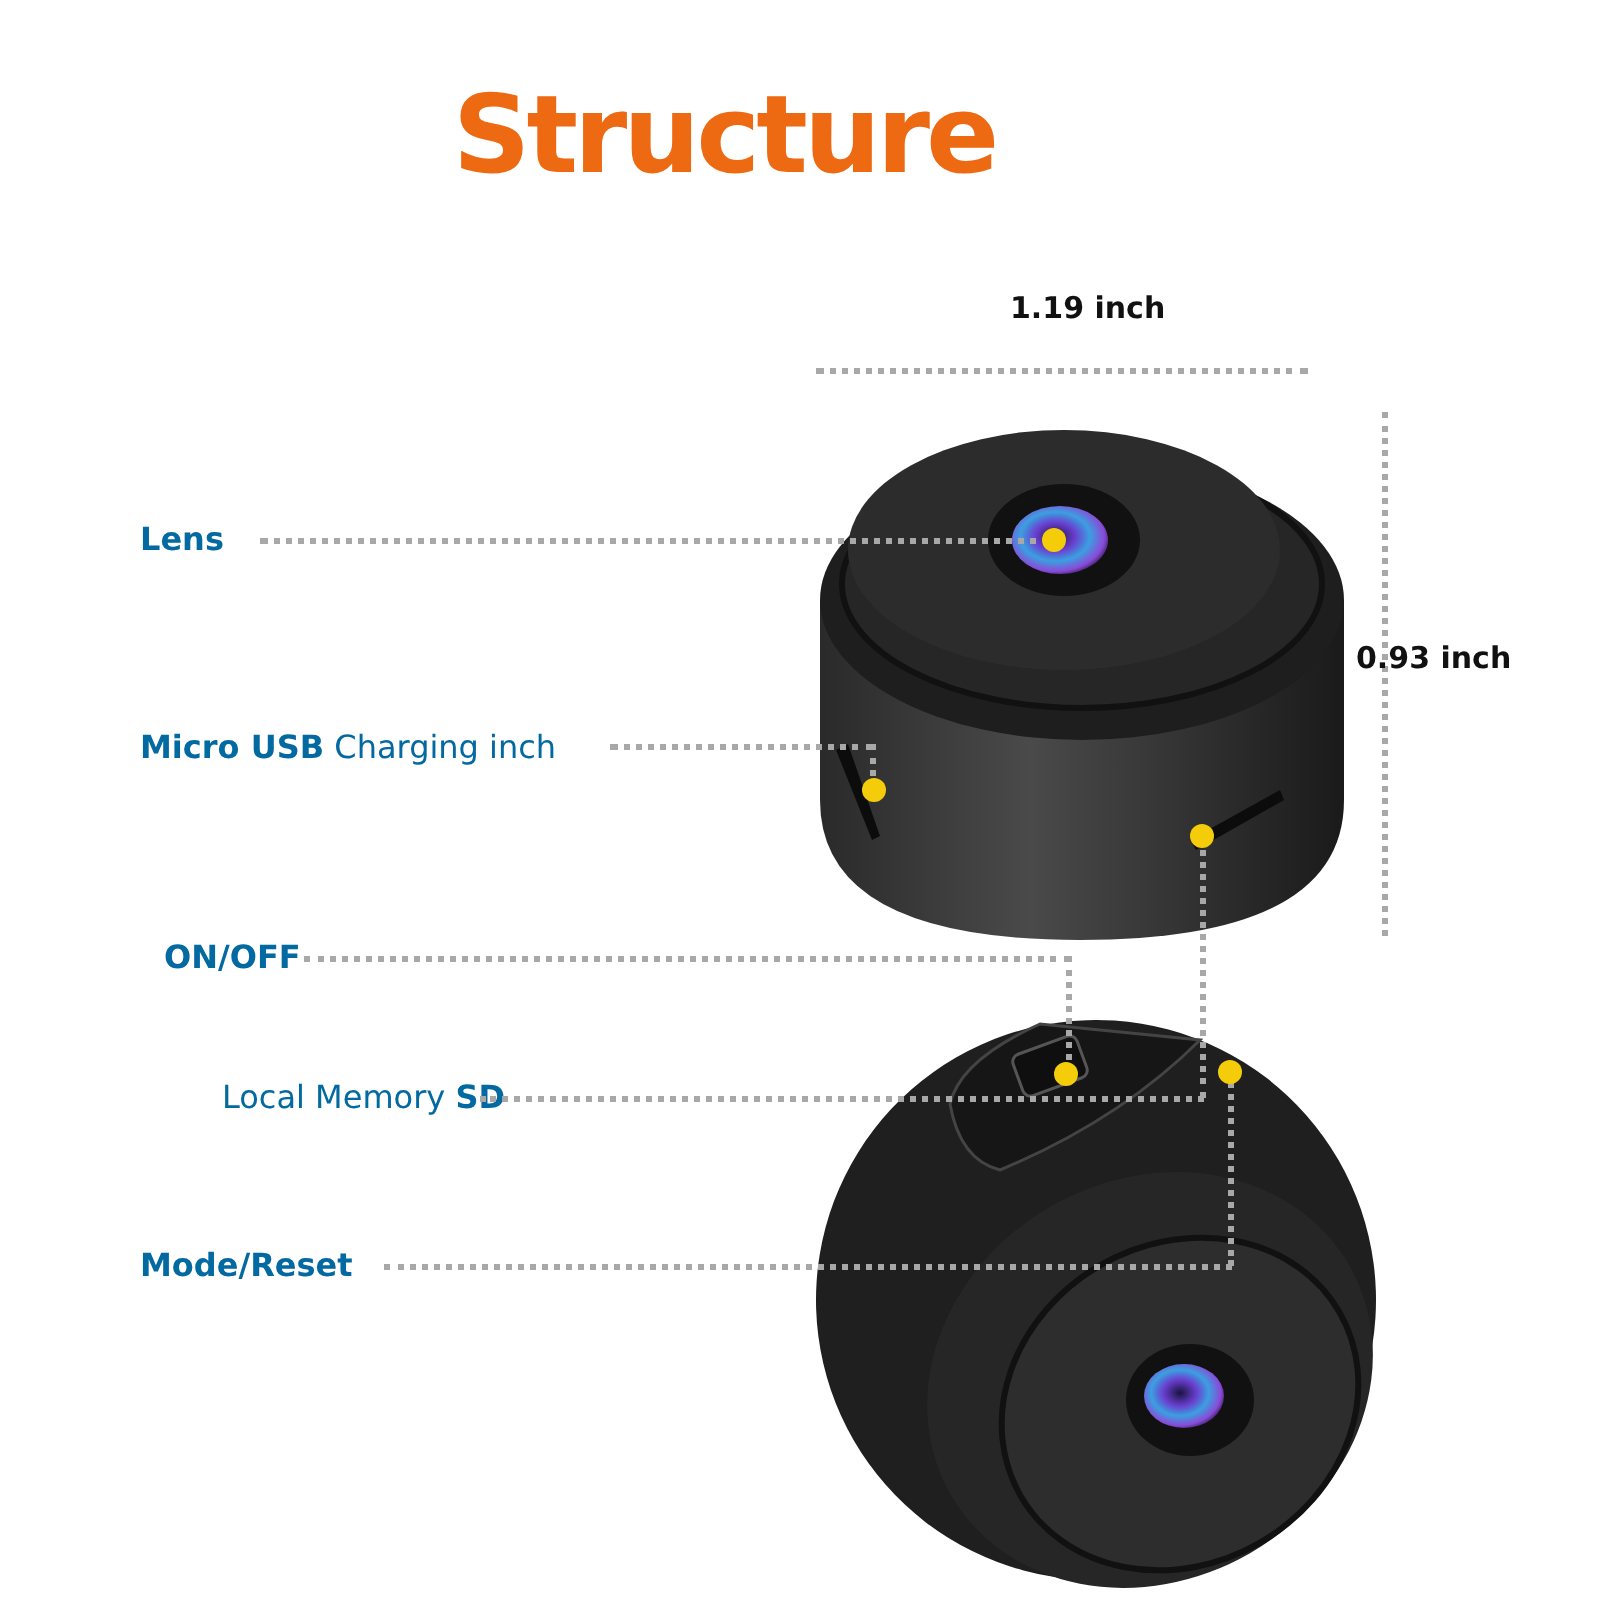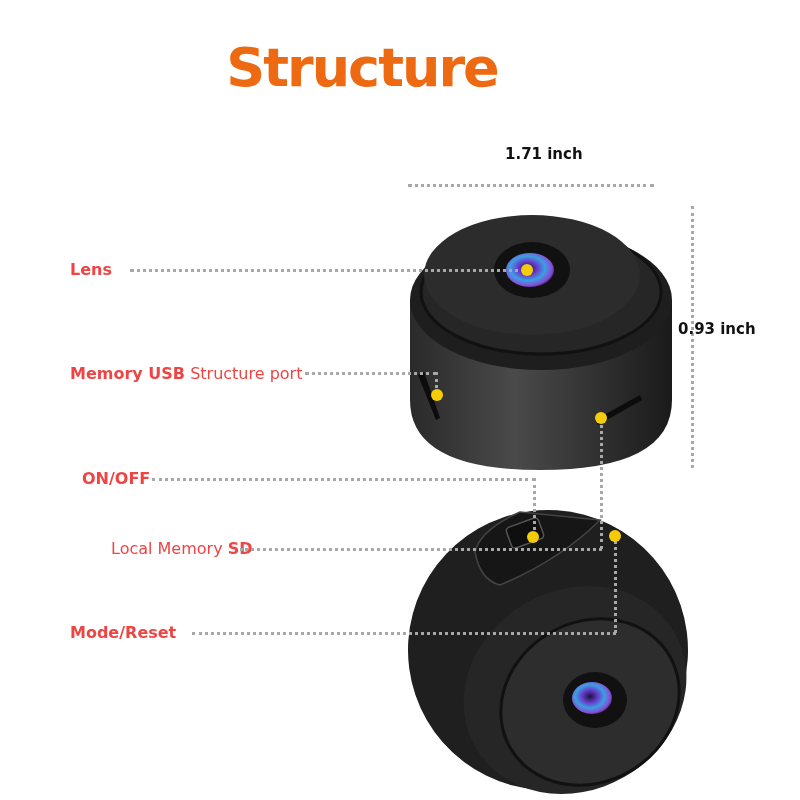--- a/index.html
+++ b/index.html
@@ -1,31 +1,31 @@
 <!DOCTYPE html>
 <html><head>
 <meta charset="utf-8">
 <style>
   html, body { margin: 0; padding: 0; background: #ffffff; }
   body { width: 800px; height: 800px; position: relative; overflow: hidden; font-family: "DejaVu Sans", "Liberation Sans", sans-serif; }
   .title { position: absolute; left: 0; width: 724px; top: 36px; text-align: center; font-family: "DejaVu Sans", sans-serif; font-weight: bold; font-size: 54px; letter-spacing: -2px; color: #ee6a12; }
   .dim { position: absolute; font-weight: bold; font-size: 15px; color: #111; }
-  .label { position: absolute; font-size: 16px; color: #ef4444; white-space: nowrap; }
+  .label { position: absolute; font-size: 16px; color: #0369a1; white-space: nowrap; }
   .label b { font-weight: bold; }
   .hline { position: absolute; height: 0; border-top: 3px dotted #a8a8a8; }
   .vline { position: absolute; width: 0; border-left: 3px dotted #a8a8a8; }
   .dot { position: absolute; width: 12px; height: 12px; border-radius: 50%; background: #f5cc0a; z-index: 5; }
   svg.cam { position: absolute; left: 0; top: 0; }
 </style>
 </head>
 <body>
 
 <div class="title">Structure</div>
 
-<div class="dim" style="left:505px;top:145px;">1.71 inch</div>
+<div class="dim" style="left:505px;top:145px;">1.19 inch</div>
 <div class="hline" style="left:408px;top:184px;width:246px;"></div>
 <div class="vline" style="left:691px;top:206px;height:262px;"></div>
 <div class="dim" style="left:678px;top:320px;">0.93 inch</div>
 
 <svg class="cam" width="800" height="800">
   <defs>
     <radialGradient id="lensg" cx="45%" cy="45%" r="60%">
       <stop offset="0%" stop-color="#1a1440"></stop>
       <stop offset="35%" stop-color="#6a3fd0"></stop>
       <stop offset="60%" stop-color="#3aa0e0"></stop>
@@ -58,21 +58,21 @@
     <ellipse cx="592" cy="698" rx="20" ry="16" fill="url(#lensg)"></ellipse>
     <path d="M475,552 Q480,530 520,512 L600,520 Q560,560 500,585 Q480,580 475,552 Z" fill="#161616" stroke="#444" stroke-width="1.5"></path>
     <rect x="508" y="522" width="34" height="22" rx="4" fill="#0f0f0f" stroke="#555" stroke-width="1.5" transform="rotate(-20 525 533)"></rect>
   </g>
 </svg>
 
 <div class="label" style="left:70px;top:260px;"><b>Lens</b></div>
 <div class="hline" style="left:130px;top:269px;width:396px;"></div>
 <div class="dot" style="left:521px;top:264px;"></div>
 
-<div class="label" style="left:70px;top:364px;"><b>Memory USB</b><span> Structure port</span></div>
+<div class="label" style="left:70px;top:364px;"><b>Micro USB</b><span> Charging inch</span></div>
 <div class="hline" style="left:305px;top:372px;width:132px;"></div>
 <div class="vline" style="left:435px;top:372px;height:22px;"></div>
 <div class="dot" style="left:431px;top:389px;"></div>
 
 <div class="label" style="left:82px;top:469px;"><b>ON/OFF</b></div>
 <div class="hline" style="left:152px;top:478px;width:383px;"></div>
 <div class="vline" style="left:533px;top:478px;height:58px;"></div>
 <div class="dot" style="left:527px;top:531px;"></div>
 
 <div class="label" style="left:70px;top:539px;margin-left:41px;"><span>Local Memory </span><b>SD</b></div>

